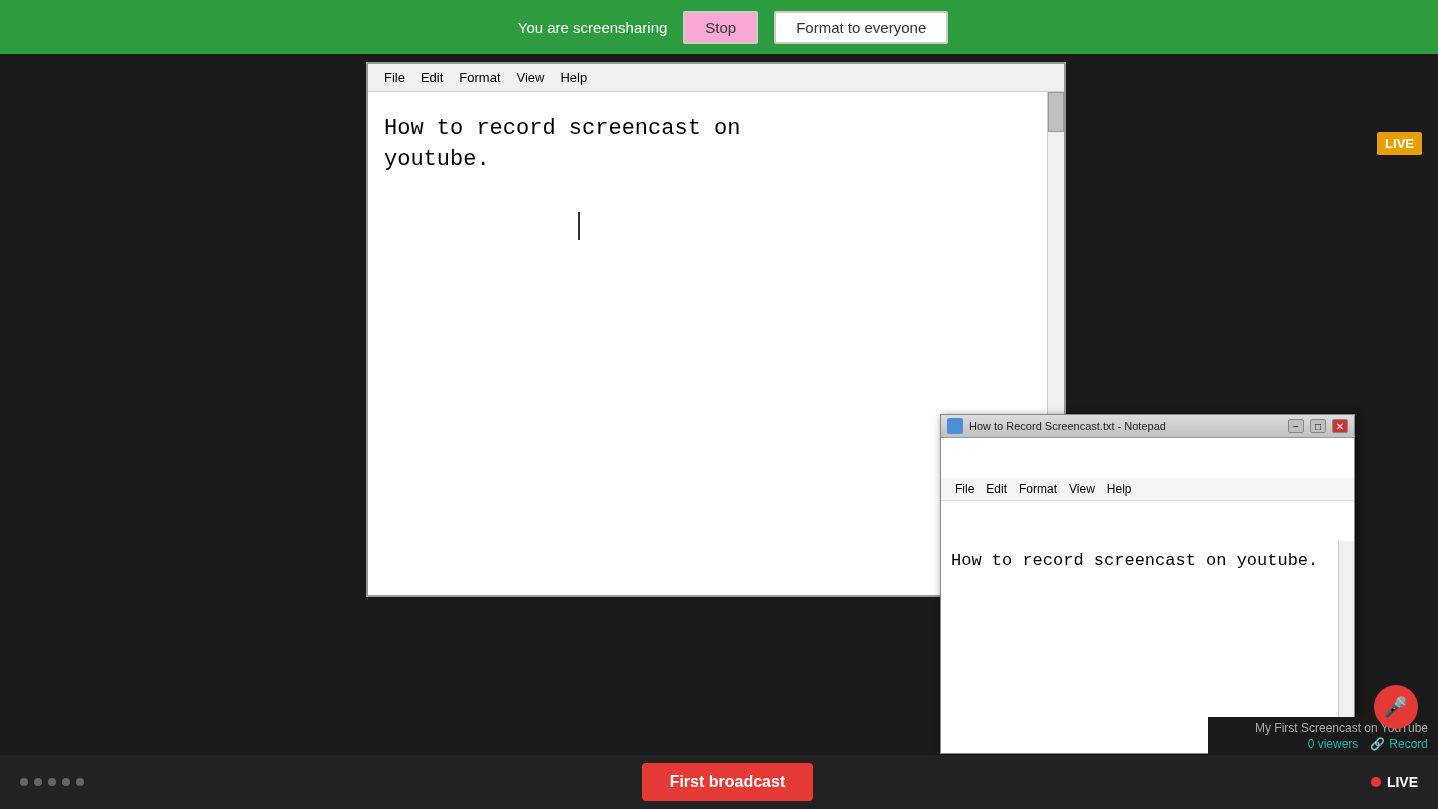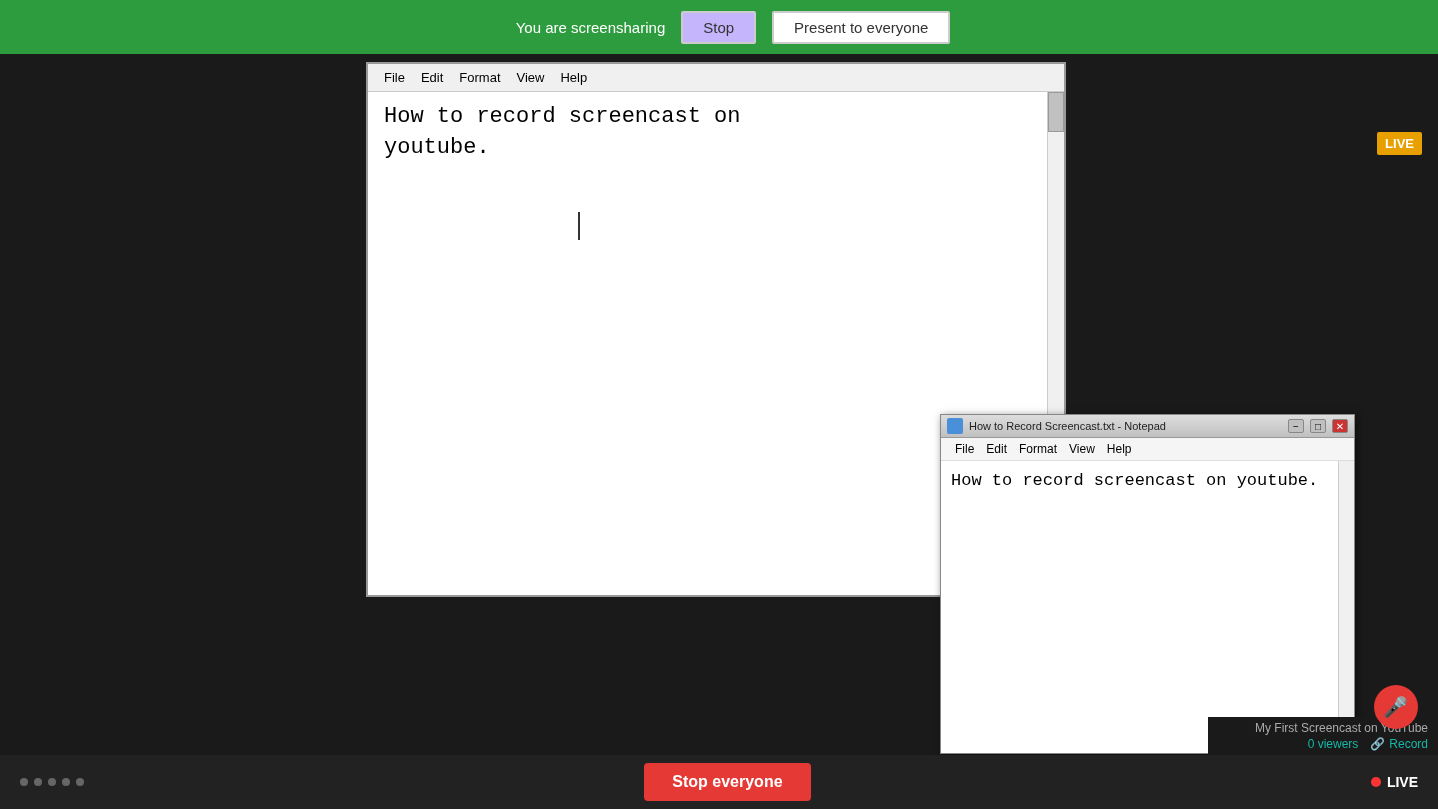--- a/index.html
+++ b/index.html
@@ -29,21 +29,21 @@
       padding-left: 28px;
     }
 
     .screenshare-text {
       color: white;
       font-size: 15px;
       font-weight: 400;
     }
 
     .stop-btn {
-      background: #c4b5fd;
+      background: #f9a8d4;
       color: #333;
       border: 2px solid #ccc;
       padding: 6px 20px;
       font-size: 15px;
       cursor: pointer;
       border-radius: 2px;
       font-weight: 500;
     }
 
     .present-btn {
@@ -103,21 +103,21 @@
       font-size: 13px;
     }
 
     .notepad-large-menubar span {
       padding: 2px 8px;
       cursor: pointer;
     }
 
     .notepad-large-content {
       flex: 1;
-      padding: 10px 16px;
+      padding: 22px 16px;
       font-family: 'Courier New', monospace;
       font-size: 22px;
       position: relative;
       overflow: hidden;
     }
 
     .notepad-large-content .document-text {
       font-family: 'Courier New', monospace;
       font-size: 22px;
       line-height: 1.4;
@@ -158,20 +158,21 @@
       top: 360px;
       left: 940px;
       width: 415px;
       height: 340px;
       background: white;
       border: 1px solid #888;
       display: flex;
       flex-direction: column;
       box-shadow: 2px 2px 8px rgba(0,0,0,0.5);
       z-index: 20;
+      gap: 40px;
     }
 
     .notepad-small-titlebar {
       display: flex;
       align-items: center;
       background: linear-gradient(to bottom, #ddd, #c0c0c0);
       padding: 3px 6px;
       border-bottom: 1px solid #999;
       gap: 6px;
     }
@@ -368,21 +369,21 @@
       align-items: center;
       gap: 4px;
     }
   </style>
 </head>
 <body>
 
 <div class="screenshare-bar">
   <span class="screenshare-text">You are screensharing</span>
   <button class="stop-btn">Stop</button>
-  <button class="present-btn">Present to everyone</button>
+  <button class="present-btn">Format to everyone</button>
 </div>
 
 <div class="main-area">
 
   <div class="live-badge-top">LIVE</div>
 
   <div class="notepad-large">
     <div class="notepad-large-menubar">
       <span>File</span>
       <span>Edit</span>
@@ -443,21 +444,21 @@
   <div class="bottom-left">
     <div class="dot-indicators">
       <div class="dot"></div>
       <div class="dot"></div>
       <div class="dot"></div>
       <div class="dot"></div>
       <div class="dot"></div>
     </div>
   </div>
   <div class="bottom-center">
-    <button class="stop-broadcast-btn">Stop everyone</button>
+    <button class="stop-broadcast-btn">First broadcast</button>
   </div>
   <div class="bottom-right">
     <div class="live-indicator">
       <div class="live-dot"></div>
       <span>LIVE</span>
     </div>
   </div>
 </div>
 
 </body></html>

